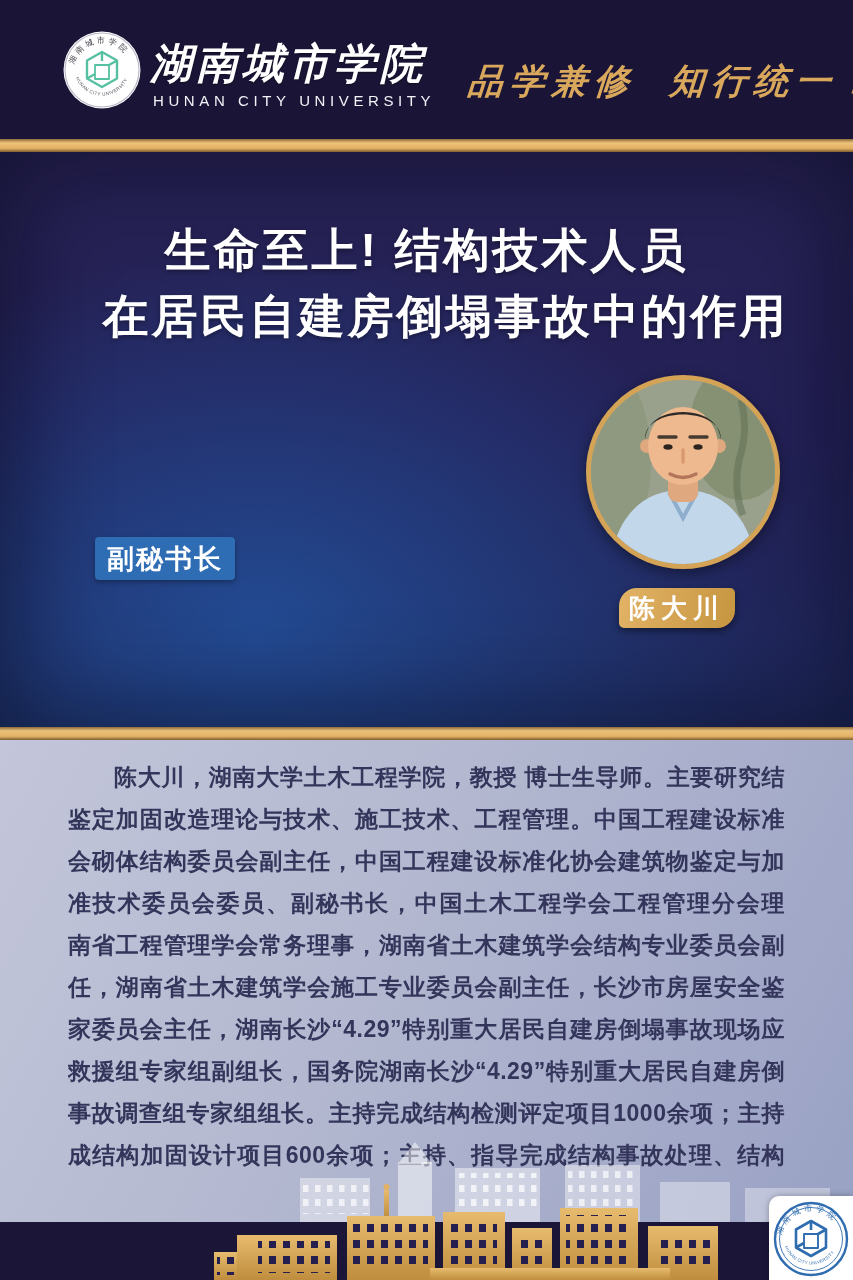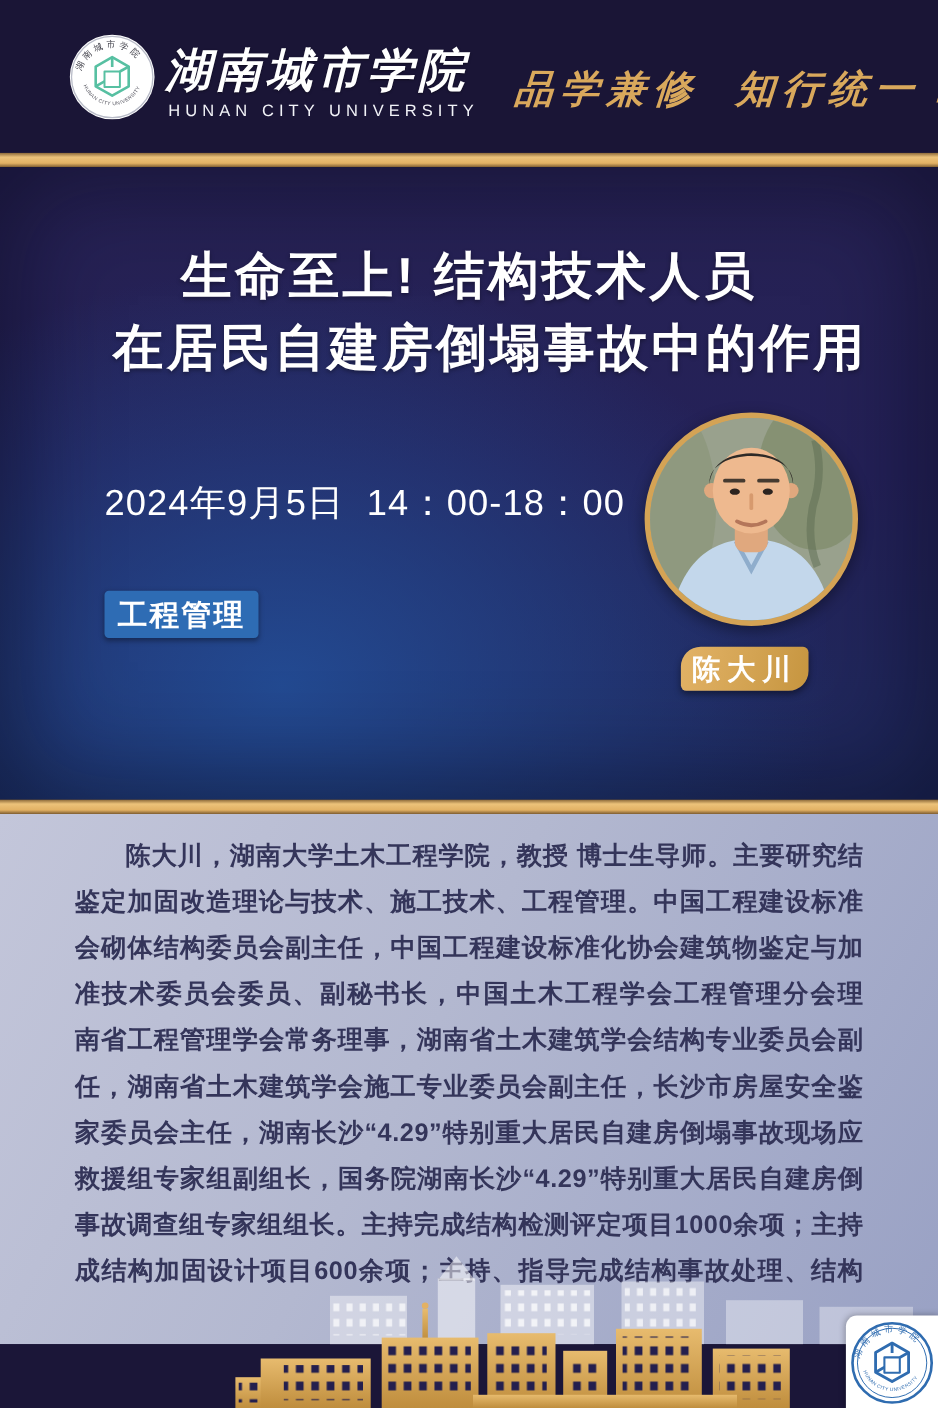--- a/index.html
+++ b/index.html
@@ -123,23 +123,22 @@
     <div class="uni-en">HUNAN CITY UNIVERSITY</div>
     <div class="motto">品学兼修  知行统一！</div>
   </div>
 
   <div class="stripe stripe-top"></div>
 
   <div class="main">
     <div class="title-line title-1">生命至上! 结构技术人员</div>
     <div class="title-line title-2">在居民自建房倒塌事故中的作用</div>
 
-    <div class="datetime">2024年9月5日  14：00-18：00</div>
-
-    <div class="badge badge-loc">工程管理</div>
+
+    <div class="badge badge-loc">副秘书长</div>
 
     <div class="photo-ring">
       <svg viewBox="0 0 184 184" width="184" height="184">
         <rect width="184" height="184" fill="#99a18d"></rect>
         <ellipse cx="150" cy="50" rx="52" ry="70" fill="#77855f" opacity=".55"></ellipse>
         <ellipse cx="20" cy="80" rx="40" ry="90" fill="#869272" opacity=".5"></ellipse>
         <path d="M150,20 q8,30 -2,60 q-6,30 4,55" stroke="#5c6b52" stroke-width="7" fill="none" opacity=".5"></path>
         <path d="M18,184 C28,128 58,110 92,110 C126,110 156,128 166,184 Z" fill="#c3d7eb"></path>
         <path d="M78,112 L92,138 L106,112" fill="none" stroke="#8fadcc" stroke-width="4"></path>
         <rect x="77" y="92" width="30" height="30" rx="9" fill="#e0a87e"></rect>

